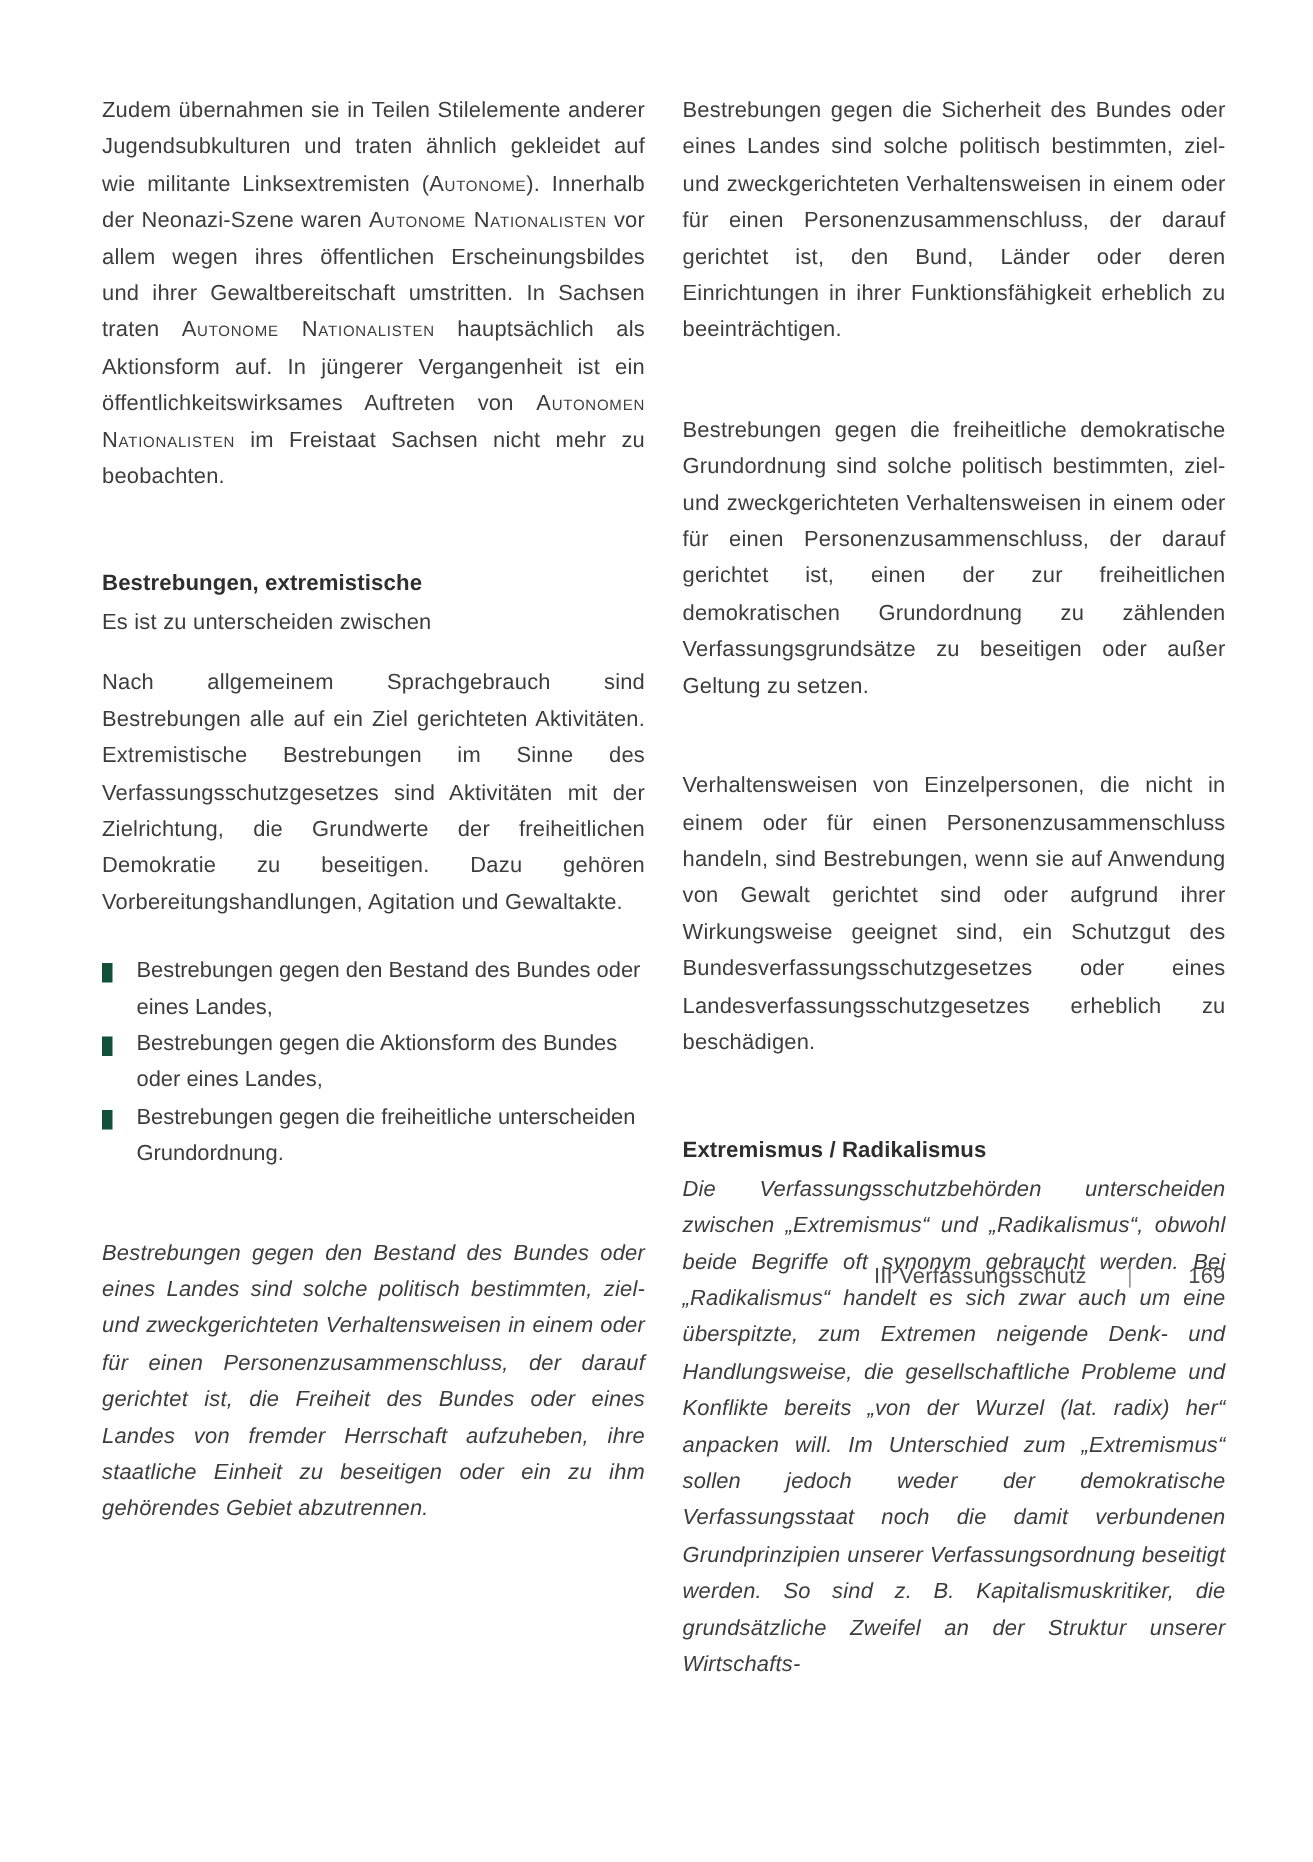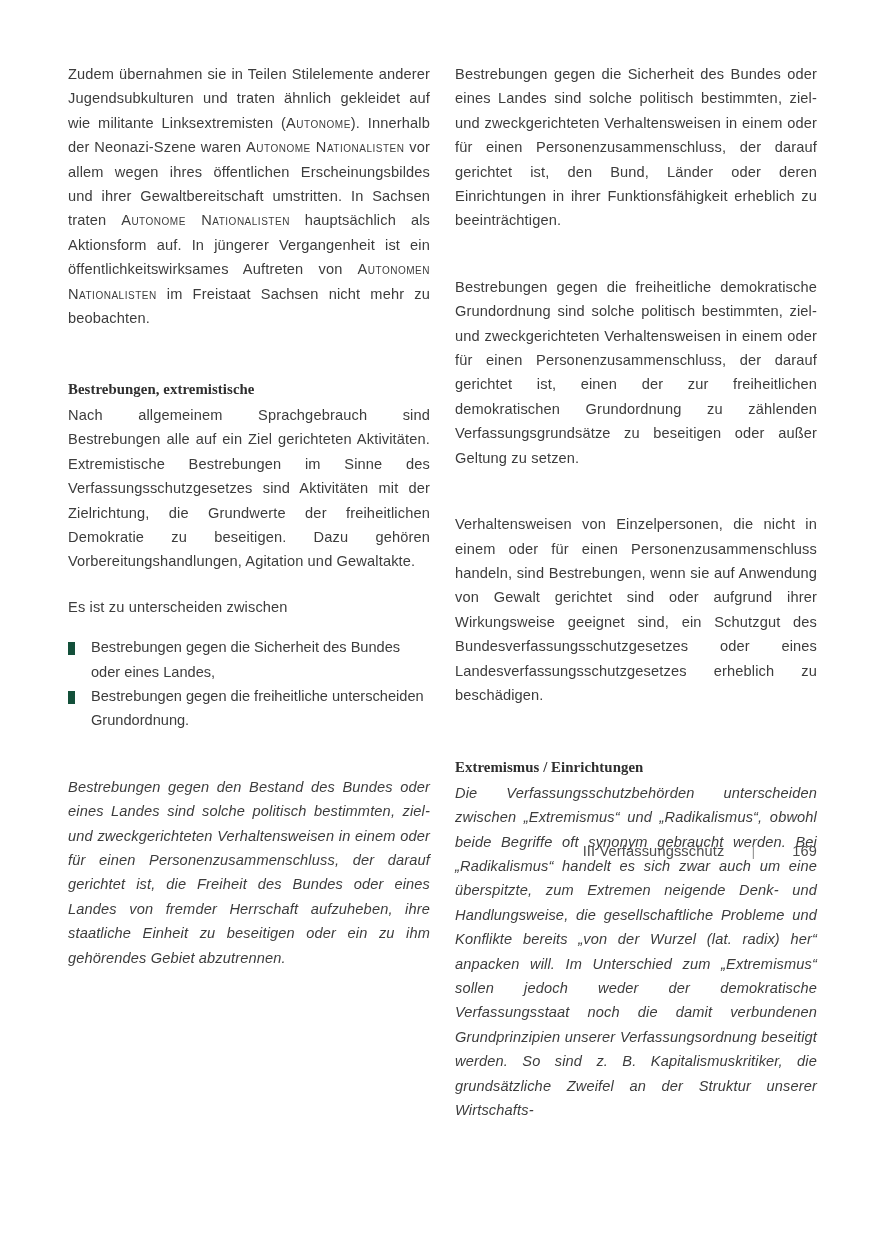--- a/index.html
+++ b/index.html
@@ -60,21 +60,20 @@
   }
 
   h2.section-heading {
     margin: 0 0 1px 0;
     font-size: 14.8px;
     line-height: 24.4px;
     font-weight: bold;
     color: #2e2e2e;
     letter-spacing: 0.005em;
     text-align: left;
-    font-family: Liberation Serif, serif;
   }
 
   .spacer-before-heading {
     height: 26px;
   }
 
   .spacer-sm { height: 21px; }
   .spacer-md { height: 27px; }
   .spacer-lg { height: 42px; }
 
@@ -136,28 +135,32 @@
   <div class="columns">
 
     <div class="column">
 
       <p class="para"><span>Zudem übernahmen sie in Teilen Stilelemente anderer Jugendsubkulturen und traten ähnlich gekleidet auf wie militante Linksextremisten (</span><span class="smallcaps">Autonome</span><span>). Innerhalb der Neonazi-Szene waren </span><span class="smallcaps">Autonome Nationalisten</span><span> vor allem wegen ihres öffentlichen Erscheinungsbildes und ihrer Gewaltbereitschaft umstritten. In Sachsen traten </span><span class="smallcaps">Autonome Nationalisten</span><span> hauptsächlich als Aktionsform auf. In jüngerer Vergangenheit ist ein öffentlichkeitswirksames Auftreten von </span><span class="smallcaps">Autonomen Nationalisten</span><span> im Freistaat Sachsen nicht mehr zu beobachten.</span></p>
 
       <div class="spacer-before-heading"></div>
 
       <h2 class="section-heading">Bestrebungen, extremistische</h2>
 
+      <p class="para nogap">Es ist zu unterscheiden zwischen</p>
+
       <p class="para">Nach allgemeinem Sprachgebrauch sind Bestrebungen alle auf ein Ziel gerichteten Aktivitäten. Extremistische Bestrebungen im Sinne des Verfassungsschutzgesetzes sind Aktivitäten mit der Zielrichtung, die Grundwerte der freiheitlichen Demokratie zu beseitigen. Dazu gehören Vorbereitungshandlungen, Agitation und Gewaltakte.</p>
-
-      <p class="para nogap">Es ist zu unterscheiden zwischen</p>
 
       <ul class="bullet-list">
         <li>
           <span class="bullet-marker"></span>
-          <span>Bestrebungen gegen die Sicherheit des Bundes oder eines Landes,</span>
+          <span>Bestrebungen gegen den Bestand des Bundes oder eines Landes,</span>
+        </li>
+        <li>
+          <span class="bullet-marker"></span>
+          <span>Bestrebungen gegen die Aktionsform des Bundes oder eines Landes,</span>
         </li>
         <li>
           <span class="bullet-marker"></span>
           <span>Bestrebungen gegen die freiheitliche unterscheiden Grundordnung.</span>
         </li>
       </ul>
 
       <div class="spacer-lg"></div>
 
       <p class="para tight">Bestrebungen gegen den Bestand des Bundes oder eines Landes sind solche politisch bestimmten, ziel- und zweckgerichteten Verhaltensweisen in einem oder für einen Personenzusammenschluss, der darauf gerichtet ist, die Freiheit des Bundes oder eines Landes von fremder Herrschaft aufzuheben, ihre staatliche Einheit zu beseitigen oder ein zu ihm gehörendes Gebiet abzutrennen.</p>
@@ -171,21 +174,21 @@
       <div class="spacer-sm"></div>
 
       <p class="para">Bestrebungen gegen die freiheitliche demokratische Grundordnung sind solche politisch bestimmten, ziel- und zweckgerichteten Verhaltensweisen in einem oder für einen Personenzusammenschluss, der darauf gerichtet ist, einen der zur freiheitlichen demokratischen Grundordnung zu zählenden Verfassungsgrundsätze zu beseitigen oder außer Geltung zu setzen.</p>
 
       <div class="spacer-sm"></div>
 
       <p class="para">Verhaltensweisen von Einzelpersonen, die nicht in einem oder für einen Personenzusammenschluss handeln, sind Bestrebungen, wenn sie auf Anwendung von Gewalt gerichtet sind oder aufgrund ihrer Wirkungsweise geeignet sind, ein Schutzgut des Bundesverfassungsschutzgesetzes oder eines Landesverfassungsschutzgesetzes erheblich zu beschädigen.</p>
 
       <div class="spacer-md"></div>
 
-      <h2 class="section-heading">Extremismus / Einrichtungen</h2>
+      <h2 class="section-heading">Extremismus / Radikalismus</h2>
 
       <p class="para tight">Die Verfassungsschutzbehörden unterscheiden zwischen „Extremismus“ und „Radikalismus“, obwohl beide Begriffe oft synonym gebraucht werden. Bei „Radikalismus“ handelt es sich zwar auch um eine überspitzte, zum Extremen neigende Denk- und Handlungsweise, die gesellschaftliche Probleme und Konflikte bereits „von der Wurzel (lat. radix) her“ anpacken will. Im Unterschied zum „Extremismus“ sollen jedoch weder der demokratische Verfassungsstaat noch die damit verbundenen Grundprinzipien unserer Verfassungsordnung beseitigt werden. So sind z. B. Kapitalismuskritiker, die grundsätzliche Zweifel an der Struktur unserer Wirtschafts-</p>
 
     </div>
 
   </div>
 
   <div class="footer">
     <span class="footer-label">III Verfassungsschutz</span>
     <span class="footer-sep">|</span>

